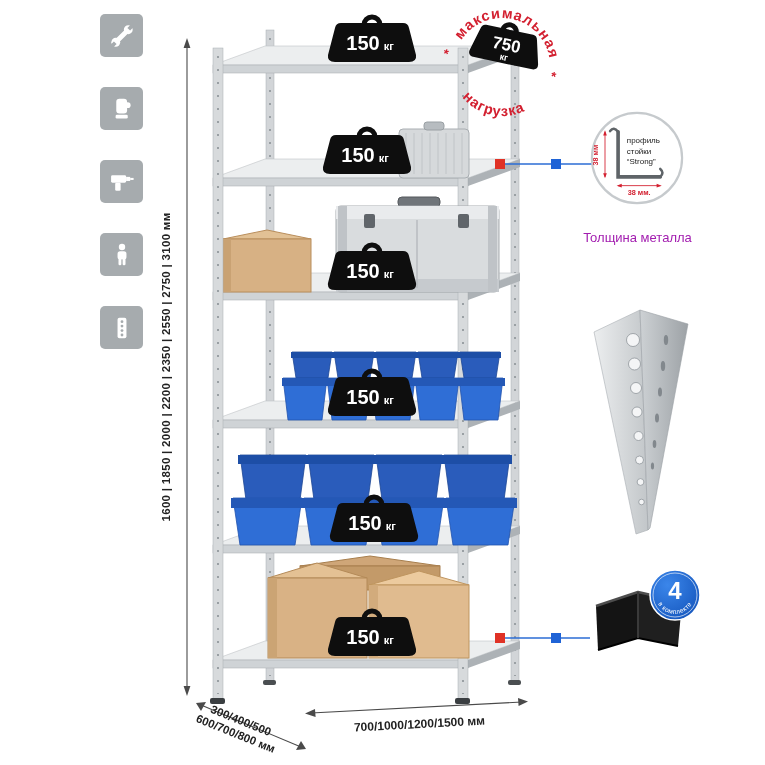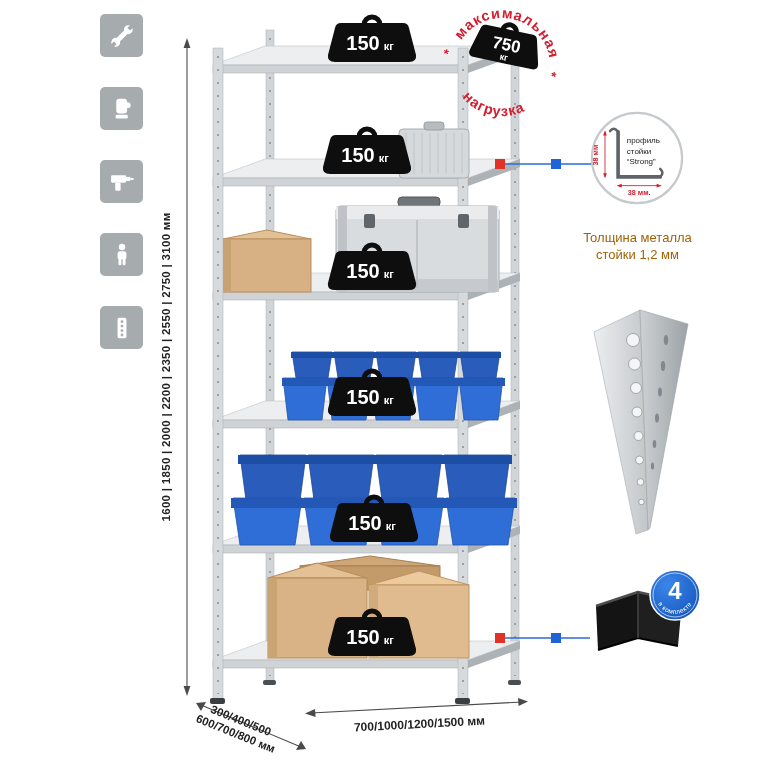--- a/index.html
+++ b/index.html
@@ -31,21 +31,21 @@
   .profile-line{font-size:11px;fill:#1a1a1a}
 
   
   .post-photo{position:absolute;left:578px;top:296px}
   .foot-photo{position:absolute;left:584px;top:566px}
   .kit-badge{position:absolute;left:648px;top:568px}
   .kit-num{font-size:24px;font-weight:700;fill:#fff}
   .kit-arc{font-size:6.5px;fill:#fff;letter-spacing:.4px}
 
   
-  .callout-caption{position:absolute;text-align:center;font-size:13px;color:#a16207;line-height:1.3}
+  .callout-caption{position:absolute;text-align:center;font-size:13px;color:#a21caf;line-height:1.3}
   .height-label{position:absolute;left:-49px;top:356px;width:440px;height:22px;text-align:center;
                 font-size:11.5px;font-weight:700;color:#222;letter-spacing:.3px;transform:rotate(-90deg)}
   .depth-label{position:absolute;left:163px;top:714px;width:150px;text-align:center;
                font-size:11.5px;font-weight:700;color:#222;line-height:1.2;transform:rotate(22deg)}
   .width-label{position:absolute;left:327px;top:717px;width:185px;text-align:center;
                font-size:12px;font-weight:700;color:#222;transform:rotate(-3deg)}
 </style>
 </head>
 <body>
 
@@ -354,21 +354,20 @@
       </g>
       <g fill="#1a1a1a">
         <text class="profile-line" x="52" y="46">профиль</text>
         <text class="profile-line" x="52" y="60">стойки</text>
         <text class="profile-line" x="52" y="74">“Strong”</text>
       </g>
     </svg>
   </div>
   <div class="callout-caption" style="left:565px;top:230px;width:145px">
     <div>Толщина металла</div>
-    <div>стойки 1,2 мм</div>
   </div>
 
   <div class="post-photo">
     <svg width="130" height="248" viewBox="0 0 130 248">
       <defs>
         <linearGradient id="pf1" x1="0" y1="0" x2="1" y2="0">
           <stop offset="0" stop-color="#eceeef"></stop>
             <stop offset="1" stop-color="#c2c6c9"></stop>
         </linearGradient>
         <linearGradient id="pf2" x1="0" y1="0" x2="1" y2="0">

